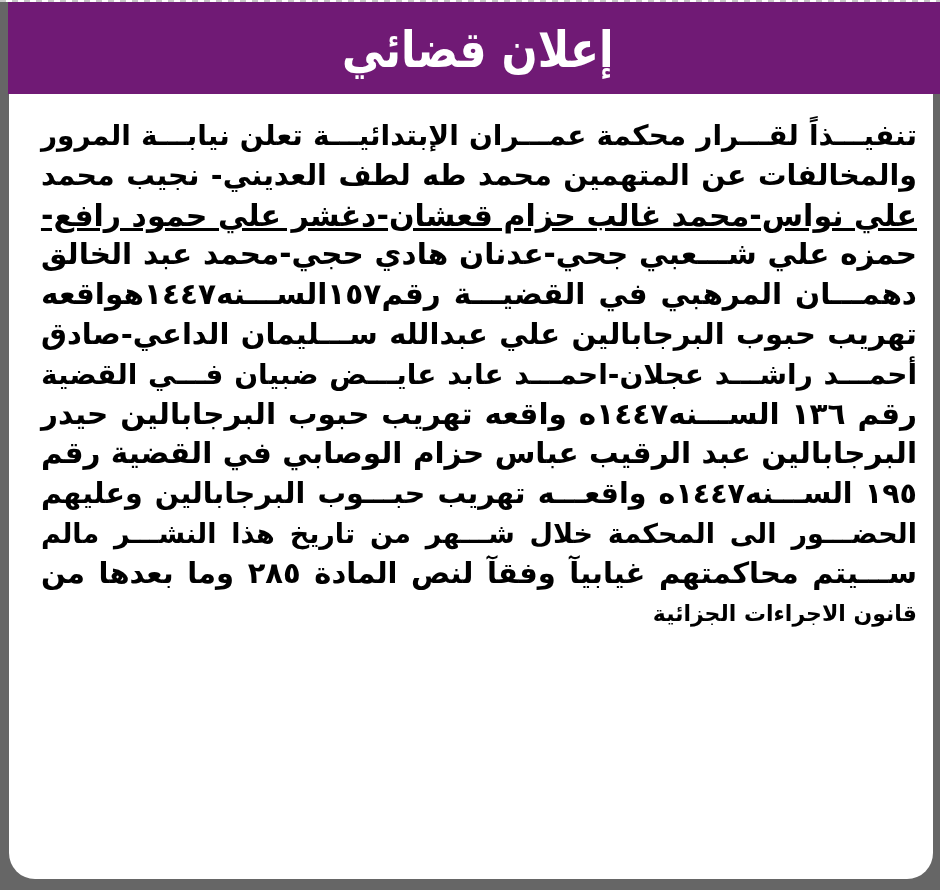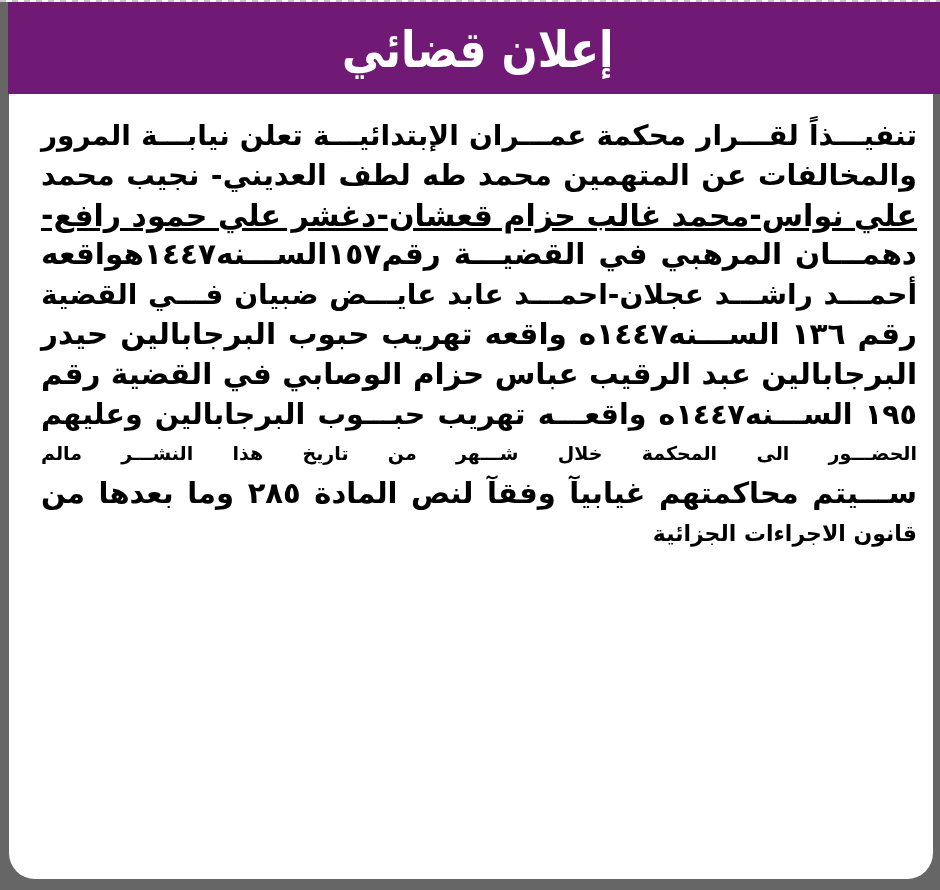--- a/index.html
+++ b/index.html
@@ -61,22 +61,24 @@
 
 <div class="header">
   <div class="header-title">إعلان قضائي</div>
 </div>
 
 <div class="panel">
   <div class="body-text">
     <span class="line" style="font-size: 28px;">تنفيـــذاً لقـــرار محكمة عمـــران الإبتدائيـــة تعلن نيابـــة المرور</span>
     <span class="line" style="font-size: 28.5px;">والمخالفات عن المتهمين محمد طه لطف العديني- نجيب محمد</span>
     <span class="line" style="font-size: 30px; text-decoration: underline;">علي نواس-محمد غالب حزام قعشان-دغشر علي حمود رافع-</span>
+    <span class="line" style="font-size: 29.5px;">حمزه علي شـــعبي جحي-عدنان هادي حجي-محمد عبد الخالق</span>
     <span class="line" style="font-size: 29.5px;">دهمـــان المرهبي في القضيـــة رقم١٥٧الســـنه١٤٤٧هواقعه</span>
+    <span class="line" style="font-size: 29px;">تهريب حبوب البرجابالين علي عبدالله ســـليمان الداعي-صادق</span>
     <span class="line" style="font-size: 28px;">أحمـــد راشـــد عجلان-احمـــد عابد عايـــض ضبيان فـــي القضية</span>
     <span class="line" style="font-size: 29.5px;">رقم ١٣٦ الســـنه١٤٤٧ه واقعه تهريب حبوب البرجابالين حيدر</span>
     <span class="line" style="font-size: 29.5px;">البرجابالين عبد الرقيب عباس حزام الوصابي في القضية رقم</span>
     <span class="line" style="font-size: 28.5px;">١٩٥ الســـنه١٤٤٧ه واقعـــه تهريب حبـــوب البرجابالين وعليهم</span>
-    <span class="line" style="font-size: 19px;">الحضـــور الى المحكمة خلال شـــهر من تاريخ هذا النشـــر مالم</span>
+    <span class="line" style="font-size: 27px;">الحضـــور الى المحكمة خلال شـــهر من تاريخ هذا النشـــر مالم</span>
     <span class="line" style="font-size: 29px;">ســـيتم محاكمتهم غيابيآ وفقآ لنص المادة ٢٨٥ وما بعدها من</span>
     <span class="line last" style="font-size: 22px;">قانون الاجراءات الجزائية</span>
   </div>
 </div>
 
 </body></html>

